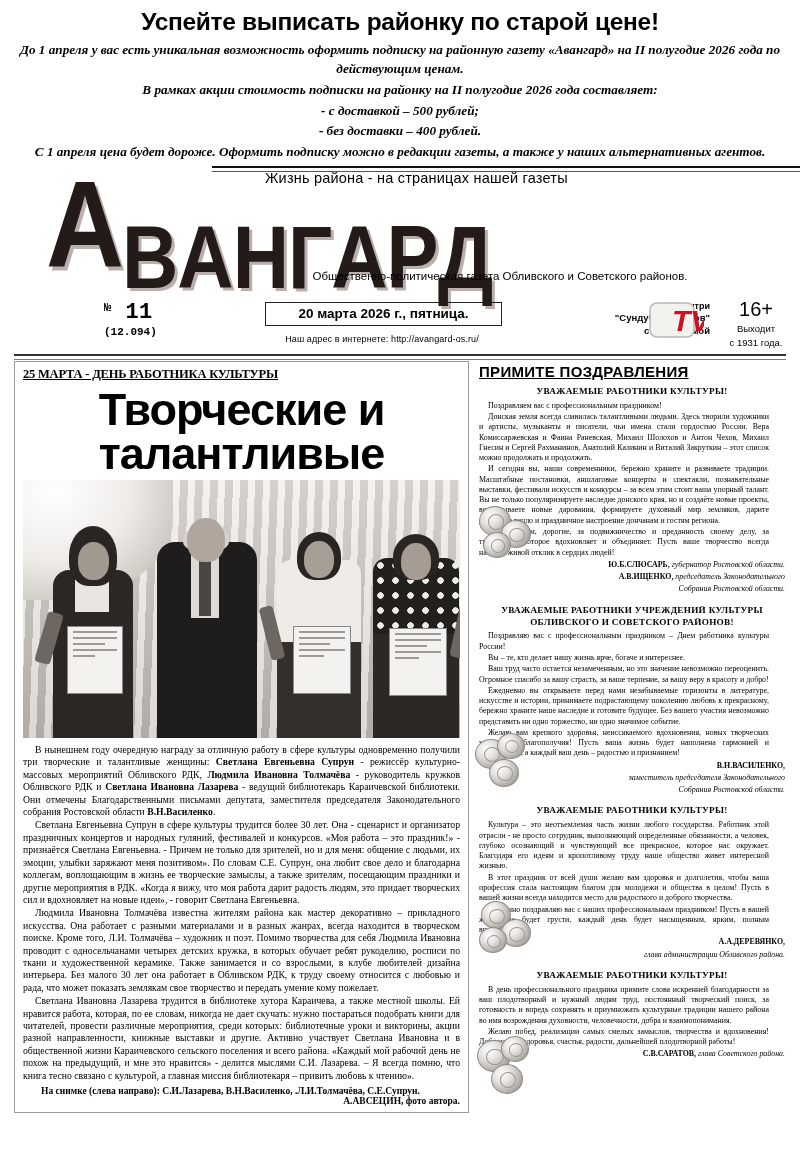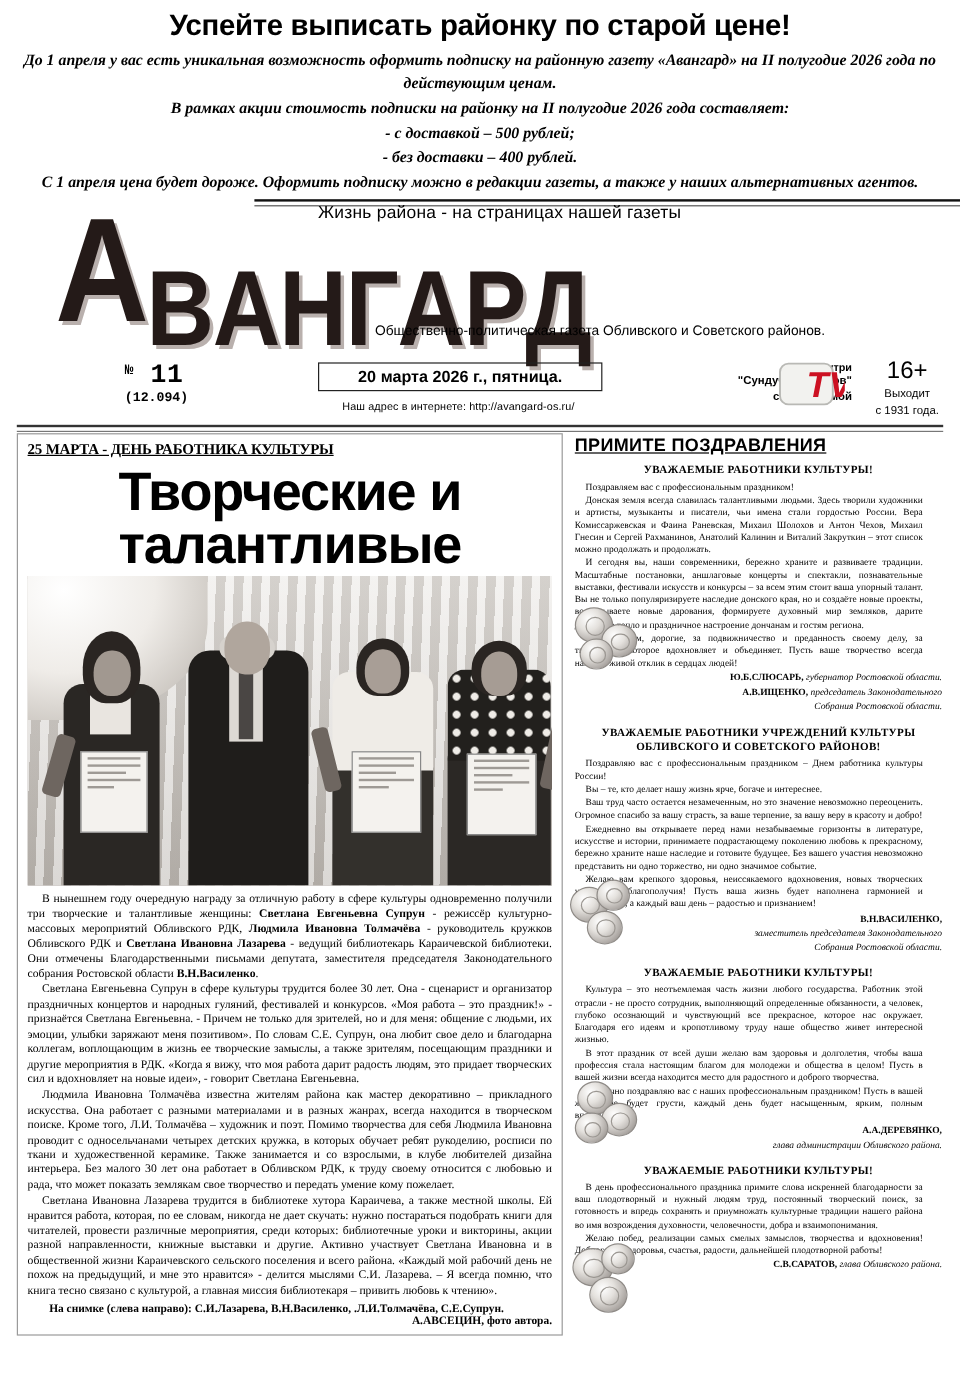--- a/index.html
+++ b/index.html
@@ -384,20 +384,20 @@
         <div class="roses" style="left:-4px;top:66px;">
           <div class="rose" style="left:2px;top:4px;width:32px;height:30px;"></div>
           <div class="rose" style="left:26px;top:0px;width:26px;height:24px;"></div>
           <div class="rose" style="left:16px;top:28px;width:30px;height:28px;"></div>
         </div>
         <div class="greet-head">УВАЖАЕМЫЕ  РАБОТНИКИ  КУЛЬТУРЫ!</div>
         <p>В день профессионального праздника примите слова искренней благодарности за ваш плодотворный и нужный людям труд, постоянный творческий поиск, за готовность и впредь сохранять и приумножать культурные традиции нашего района во имя возрождения духовности, человечности, добра и взаимопонимания.</p>
         <p>Желаю побед, реализации самых смелых замыслов, творчества и вдохновения! Доброго вам здоровья, счастья, радости, дальнейшей плодотворной работы!</p>
         <div class="sig">
           <b>С.В.САРАТОВ,</b>
-          <span>глава Обливского района.</span>
+          <span>глава Советского района.</span>
         </div>
       </div>
     </div>
   </div>
 
 
 </div>
 
 </body></html>

